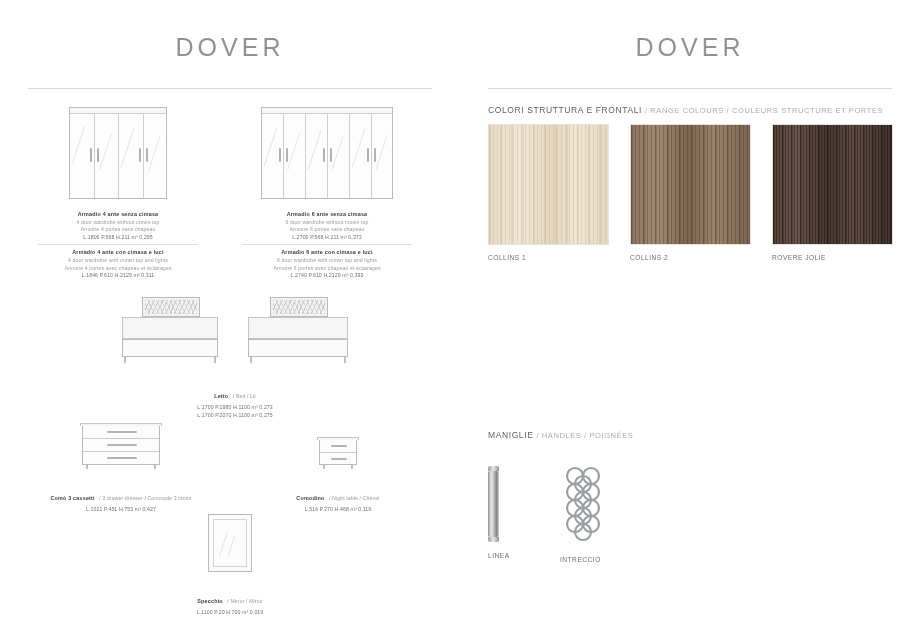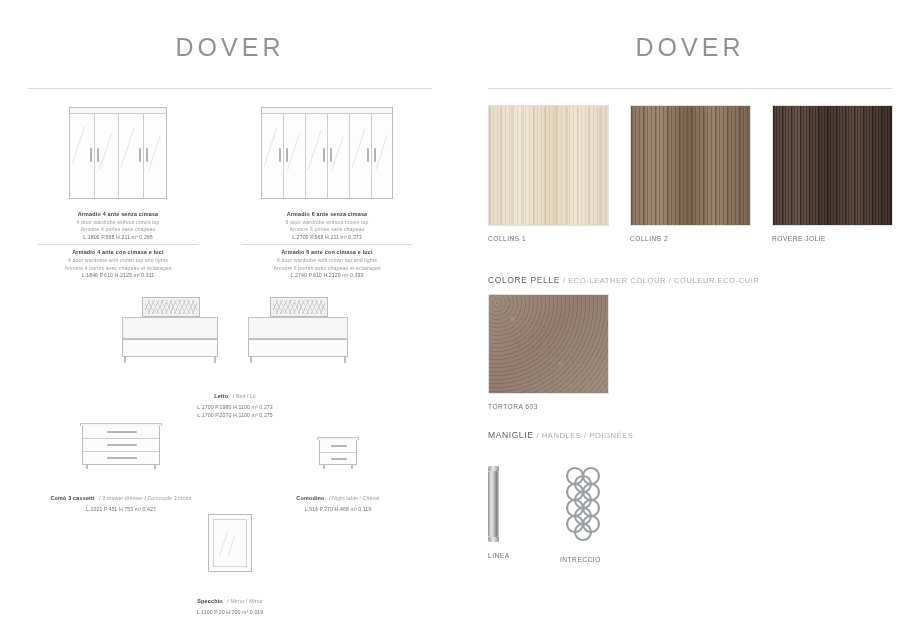--- a/index.html
+++ b/index.html
@@ -488,48 +488,40 @@
       </div>
 
     </div>
   </div>
 
   <div class="right-page">
     <div class="page-title">DOVER</div>
     <div class="title-rule"></div>
 
     <div class="section" style="top:105px;">
+      <div class="sec-head">
+        <span class="main">COLORI STRUTTURA E FRONTALI</span>
+        <span class="sub">/ RANGE COLOURS / COULEURS STRUCTURE ET PORTES</span>
+      </div>
       <div class="swatch-row">
         <div class="swatch-cell">
           <div class="swatch wood1"></div>
           <div class="swatch-label">COLLINS 1</div>
         </div>
         <div class="swatch-cell">
           <div class="swatch wood2"></div>
           <div class="swatch-label">COLLINS 2</div>
         </div>
         <div class="swatch-cell">
           <div class="swatch wood3"></div>
           <div class="swatch-label">ROVERE JOLIE</div>
         </div>
       </div>
     </div>
 
-    <div class="section" style="top:275px;">
-      <div class="sec-head">
-        <span class="main">COLORE PELLE</span>
-        <span class="sub">/ ECO-LEATHER COLOUR / COULEUR ECO-CUIR</span>
-      </div>
-      <div class="swatch-row">
-        <div class="swatch-cell">
-          <div class="leather"></div>
-          <div class="swatch-label">TORTORA 603</div>
-        </div>
-      </div>
-    </div>
 
     <div class="section" style="top:430px; height:150px;">
       <div class="sec-head">
         <span class="main">MANIGLIE</span>
         <span class="sub">/ HANDLES / POIGNÉES</span>
       </div>
 
       <div class="handle-item" style="left:0; top:36px;">
         <div>
           <div class="linea-cap"></div>

